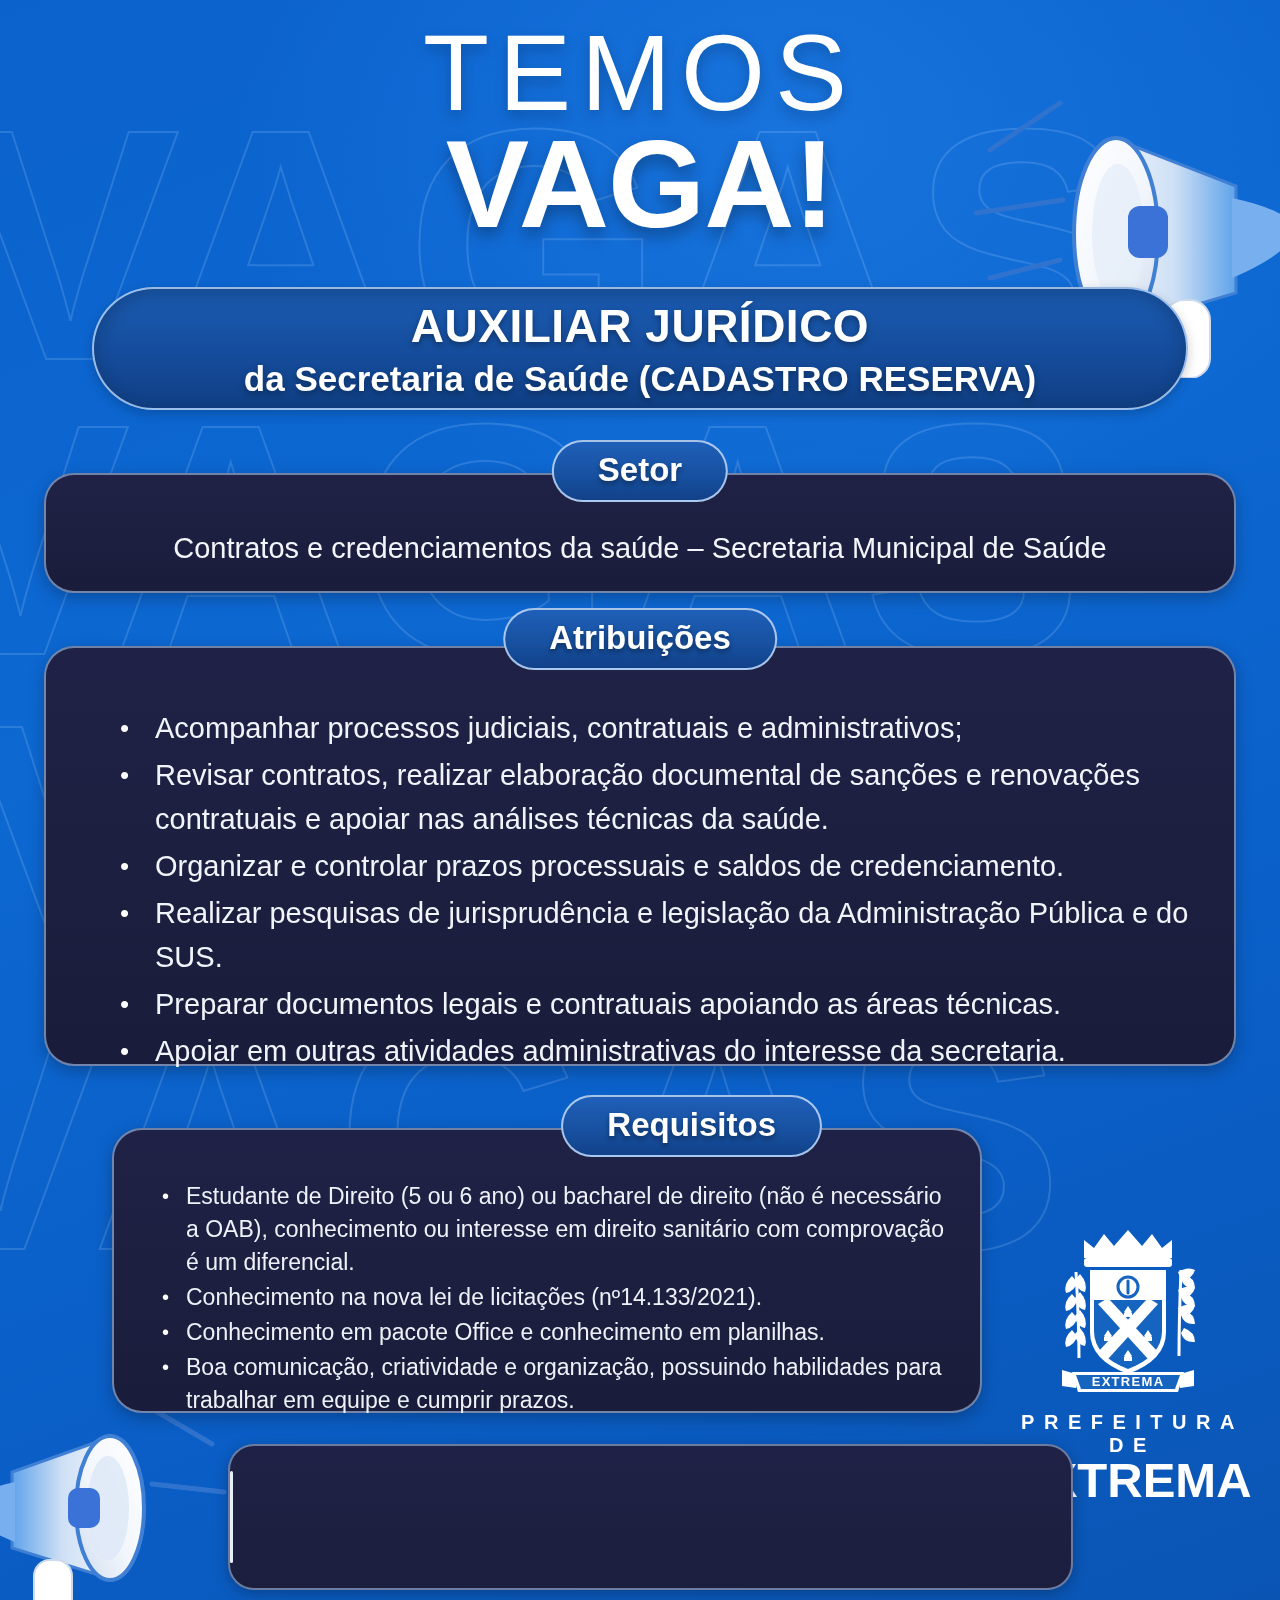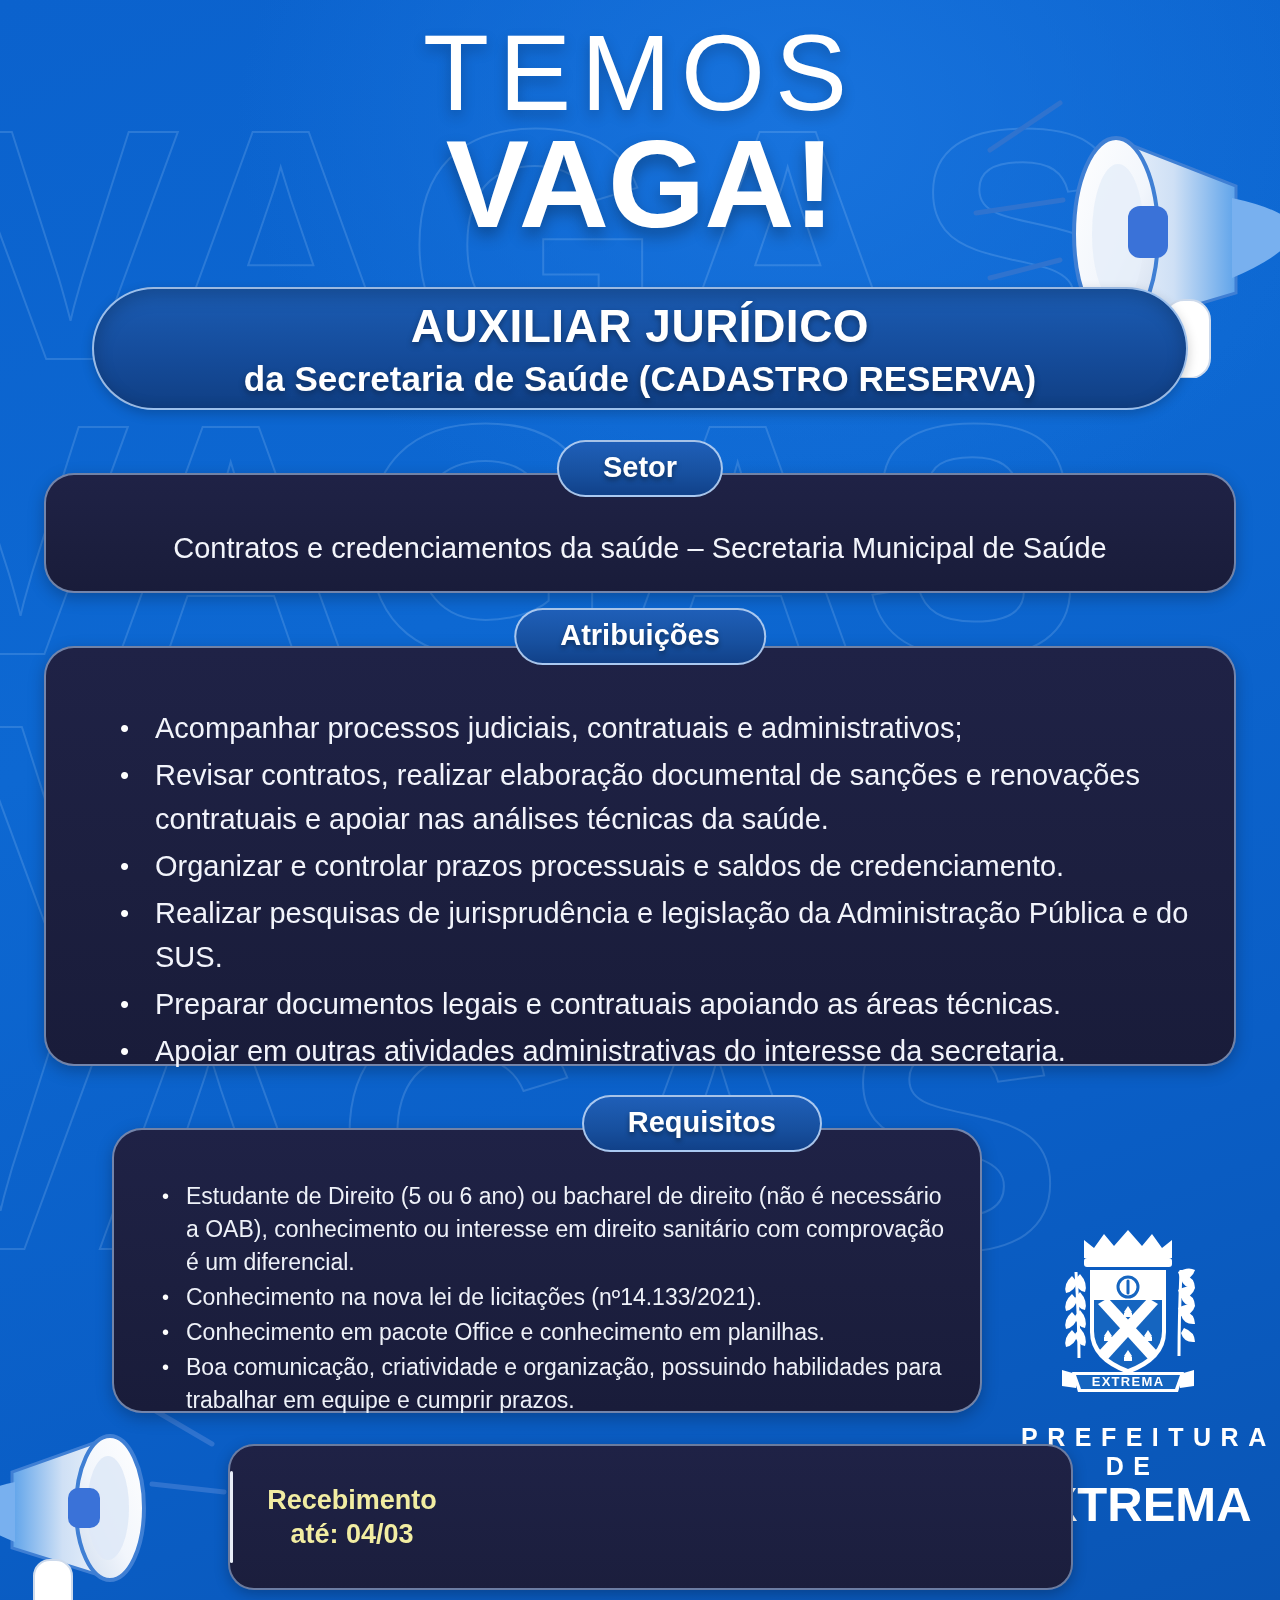--- a/index.html
+++ b/index.html
@@ -74,21 +74,21 @@
 
   
   .section { position:absolute; z-index:4; }
 
   .pill {
     position:absolute; top:0; left:50%; transform:translateX(-50%);
     background:linear-gradient(180deg,#1f5fb8 0%,#17509f 60%,#114189 100%);
     border:2px solid rgba(205,228,255,0.8);
     border-radius:38px;
     padding:9px 44px 11px;
-    font-size:29px; font-weight:800; color:#ffffff;
+    font-size:33px; font-weight:800; color:#ffffff;
     text-shadow:0 3px 5px rgba(0,0,0,0.4);
     white-space:nowrap;
     z-index:6;
   }
 
   .panel {
     position:absolute; left:0;
     background:linear-gradient(180deg,#1f2246 0%,#1c1f3f 55%,#191c3a 100%);
     border:2px solid rgba(185,215,255,0.55);
     border-radius:30px;
@@ -129,22 +129,22 @@
   #sec-req li {
     font-size:23px; line-height:33px; padding-left:24px; margin-bottom:2px;
     color:#eef1f8;
   }
   #sec-req li::before { font-size:20px; line-height:33px; }
 
   
   .logo { position:absolute; right:36px; top:1214px; width:232px; z-index:5; text-align:center; }
   .logo-crest { width:200px; height:190px; margin:0 auto; display:block; }
   .logo-pref {
-    font-size:25px; font-weight:700; letter-spacing:9.5px; color:#ffffff;
-    margin-top:19px; padding-left:9px;
+    font-size:20px; font-weight:700; letter-spacing:9.5px; color:#ffffff;
+    margin-top:7px; padding-left:9px;
   }
   .logo-name {
     font-size:49px; font-weight:900; letter-spacing:0px; color:#ffffff;
     line-height:52px; margin-top:-3px;
   }
 
   
   #footer {
     position:absolute; left:228px; top:1444px; width:845px; height:146px;
     background:linear-gradient(180deg,#1f2246 0%,#1b1e3d 100%);
@@ -313,19 +313,15 @@
       <path d="M34 156 L48 160 L48 174 L34 172 Z" fill="#ffffff"></path>
       <path d="M166 156 L152 160 L152 174 L166 172 Z" fill="#ffffff"></path>
       <text x="100" y="172" text-anchor="middle" font-family="Liberation Sans, sans-serif" font-size="13" font-weight="700" letter-spacing="1.3" fill="#ffffff">EXTREMA</text>
     </svg>
     <div class="logo-pref">PREFEITURA DE</div>
     <div class="logo-name">EXTREMA</div>
   </div>
 
   <div id="footer">
     <div class="foot-div"></div>
-    <div class="foot-right">
-      <div>Recebimento</div>
-      <div>até: 04/03</div>
-    </div>
   </div>
 
 </div>
 
 </body></html>

